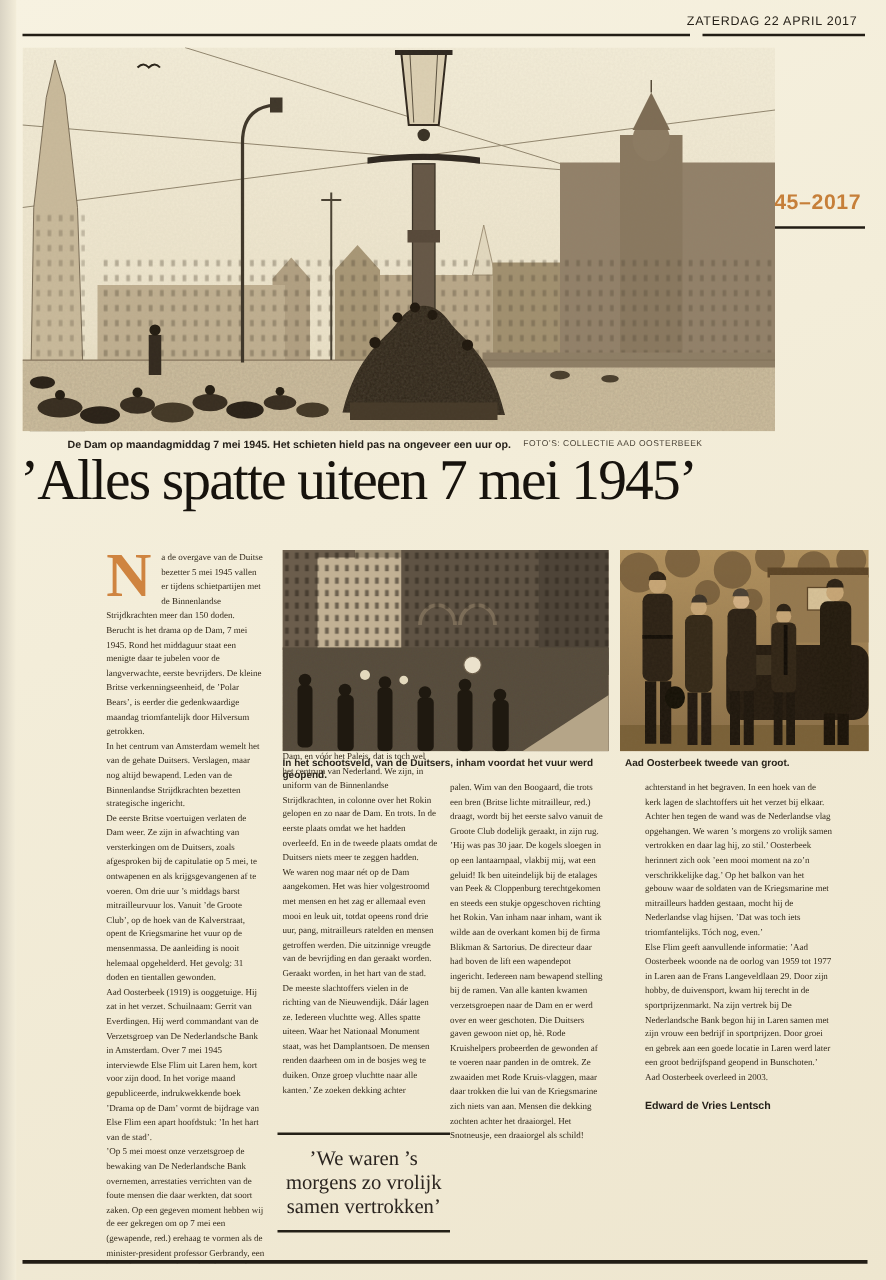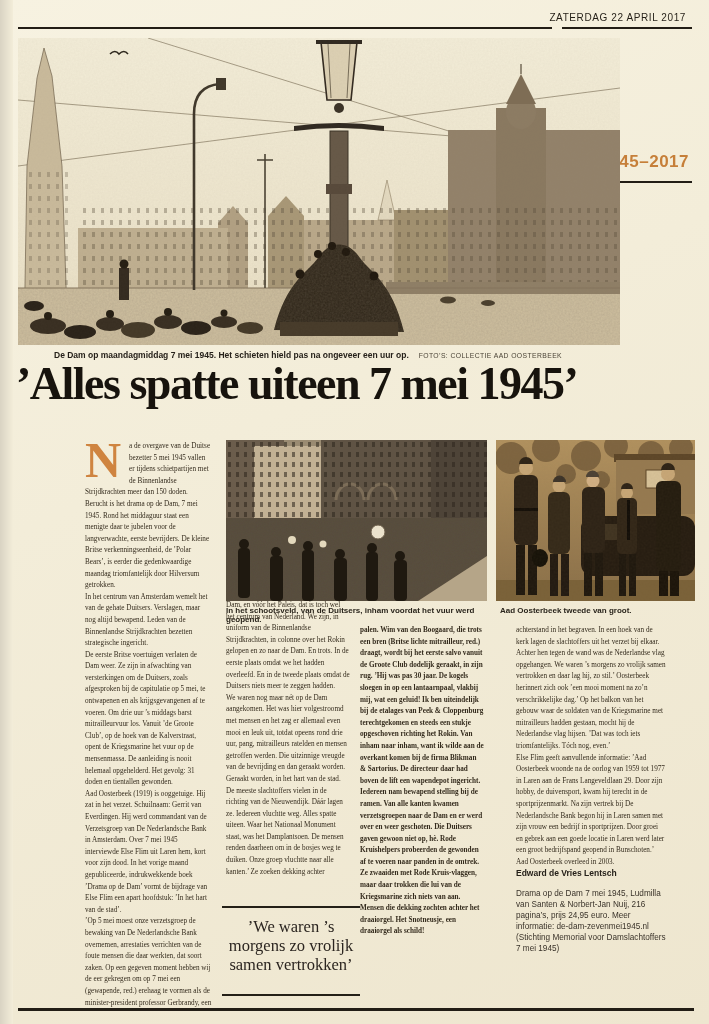--- a/index.html
+++ b/index.html
@@ -11,41 +11,41 @@
   .rule{position:absolute;background:#221d15;}
   .masthead-date{position:absolute;top:12px;right:23px;font-size:10px;font-weight:normal;
         letter-spacing:.6px;color:#241f17;}
   .years{position:absolute;top:152px;right:20px;font-size:17px;font-weight:bold;
         letter-spacing:.5px;}
   .lead-photo{position:absolute;left:18px;top:38px;width:602px;height:307px;}
   .caption-row{position:absolute;left:18px;top:350px;width:674px;}
   .lead-caption{position:absolute;left:0;top:0;font-size:8.5px;font-weight:bold;color:#26211a;margin-left:36px;}
   .lead-credit{position:absolute;right:130px;top:1.5px;font-size:6.8px;letter-spacing:.4px;color:#4a4336;}
   .headline{position:absolute;left:16px;top:360px;margin:0;width:690px;
-        font-family:"Liberation Serif","DejaVu Serif",serif;font-weight:bold;
+        font-family:"Liberation Serif","DejaVu Serif",serif;font-weight:normal;
         font-size:46px;line-height:1.05;letter-spacing:-1.5px;color:#17130d;}
   .col{position:absolute;overflow:hidden;}
   .col p, .para{margin:0;font-family:"Liberation Serif","DejaVu Serif",serif;
         font-size:7.2px;line-height:11.6px;color:#342b1d;text-align:left;}
   .col1{left:85px;top:441px;width:127px;height:570px;}
   .col2{left:226px;top:600px;width:124px;height:279px;}
-  .col3{left:360px;top:625px;width:124px;height:385px;font-weight:bold;}
+  .col3{left:360px;top:625px;width:124px;height:385px;}
   .col4{left:516px;top:625px;width:150px;height:385px;}
   .dropcap{float:left;width:44px;font-family:"Liberation Serif","DejaVu Serif",serif;
         font-size:50px;line-height:38px;font-weight:bold;color:#cf8440;}
   .mid-photo{position:absolute;left:226px;top:440px;width:261px;height:161px;}
   .right-photo{position:absolute;left:496px;top:440px;width:199px;height:161px;}
   .photo-caption{position:absolute;top:606px;font-size:8px;font-weight:bold;color:#2a251c;}
   .mid-cap{left:226px;width:256px;}
   .right-cap{left:500px;width:192px;}
   .pullquote-block{position:absolute;left:222px;top:906px;width:138px;}
   .pq-rule{height:2px;background:#242017;}
-  .pullquote{padding:9px 0 20px 0;font-family:"Liberation Serif","DejaVu Serif",serif;
+  .pullquote{padding:9px 0 10px 0;font-family:"Liberation Serif","DejaVu Serif",serif;
         font-size:16.5px;line-height:19px;text-align:center;color:#2b2520;}
-  .byline{font-size:8.5px;font-weight:bold;color:#26211a;
+  .byline{margin-top:11px;font-size:8.5px;font-weight:bold;color:#26211a;
         font-family:"Liberation Sans","DejaVu Sans",sans-serif;}
   .book-info{margin-top:10px;font-size:8.2px;line-height:11px;color:#3a332a;
         font-family:"Liberation Sans","DejaVu Sans",sans-serif;}
   svg{display:block;}
 </style>
 </head>
 <body>
 
 <div class="page">
   <div class="scan-edge"></div>
@@ -304,17 +304,16 @@
   <div class="col col3">
       <p class="para">palen. Wim van den Boogaard, die trots een bren (Britse lichte mitrailleur, red.) draagt, wordt bij het eerste salvo vanuit de Groote Club dodelijk geraakt, in zijn rug. ’Hij was pas 30 jaar. De kogels sloegen in op een lantaarnpaal, vlakbij mij, wat een geluid! Ik ben uiteindelijk bij de etalages van Peek &amp; Cloppenburg terechtgekomen en steeds een stukje opgeschoven richting het Rokin. Van inham naar inham, want ik wilde aan de overkant komen bij de firma Blikman &amp; Sartorius. De directeur daar had boven de lift een wapendepot ingericht. Iedereen nam bewapend stelling bij de ramen. Van alle kanten kwamen verzetsgroepen naar de Dam en er werd over en weer geschoten. Die Duitsers gaven gewoon niet op, hè. Rode Kruishelpers probeerden de gewonden af te voeren naar panden in de omtrek. Ze zwaaiden met Rode Kruis-vlaggen, maar daar trokken die lui van de Kriegsmarine zich niets van aan. Mensen die dekking zochten achter het draaiorgel. Het Snotneusje, een draaiorgel als schild!</p>
     </div>
 
   <div class="col col4">
     <div>
         <p class="para">achterstand in het begraven. In een hoek van de kerk lagen de slachtoffers uit het verzet bij elkaar. Achter hen tegen de wand was de Nederlandse vlag opgehangen. We waren ’s morgens zo vrolijk samen vertrokken en daar lag hij, zo stil.’ Oosterbeek herinnert zich ook ’een mooi moment na zo’n verschrikkelijke dag.’ Op het balkon van het gebouw waar de soldaten van de Kriegsmarine met mitrailleurs hadden gestaan, mocht hij de Nederlandse vlag hijsen. ’Dat was toch iets triomfantelijks. Tóch nog, even.’</p>
         <p class="para">Else Flim geeft aanvullende informatie: ’Aad Oosterbeek woonde na de oorlog van 1959 tot 1977 in Laren aan de Frans Langeveldlaan 29. Door zijn hobby, de duivensport, kwam hij terecht in de sportprijzenmarkt. Na zijn vertrek bij De Nederlandsche Bank begon hij in Laren samen met zijn vrouw een bedrijf in sportprijzen. Door groei en gebrek aan een goede locatie in Laren werd later een groot bedrijfspand geopend in Bunschoten.’ Aad Oosterbeek overleed in 2003.</p>
       </div>
     <div class="byline">Edward de Vries Lentsch</div>
-    <div class="book-info">Drama op de Dam 7 mei 1945, Ludmilla van Santen &amp; Norbert-Jan Nuij, 216 pagina’s, prijs 24,95 euro. Meer informatie: de-dam-zevenmei1945.nl (Stichting Memorial voor Damslachtoffers 7 mei 1945)</div>
   </div>
 
   <div class="rule" style="left:18px;top:1008px;width:676px;height:2.5px;"></div>
 </div>
 
 </body></html>

